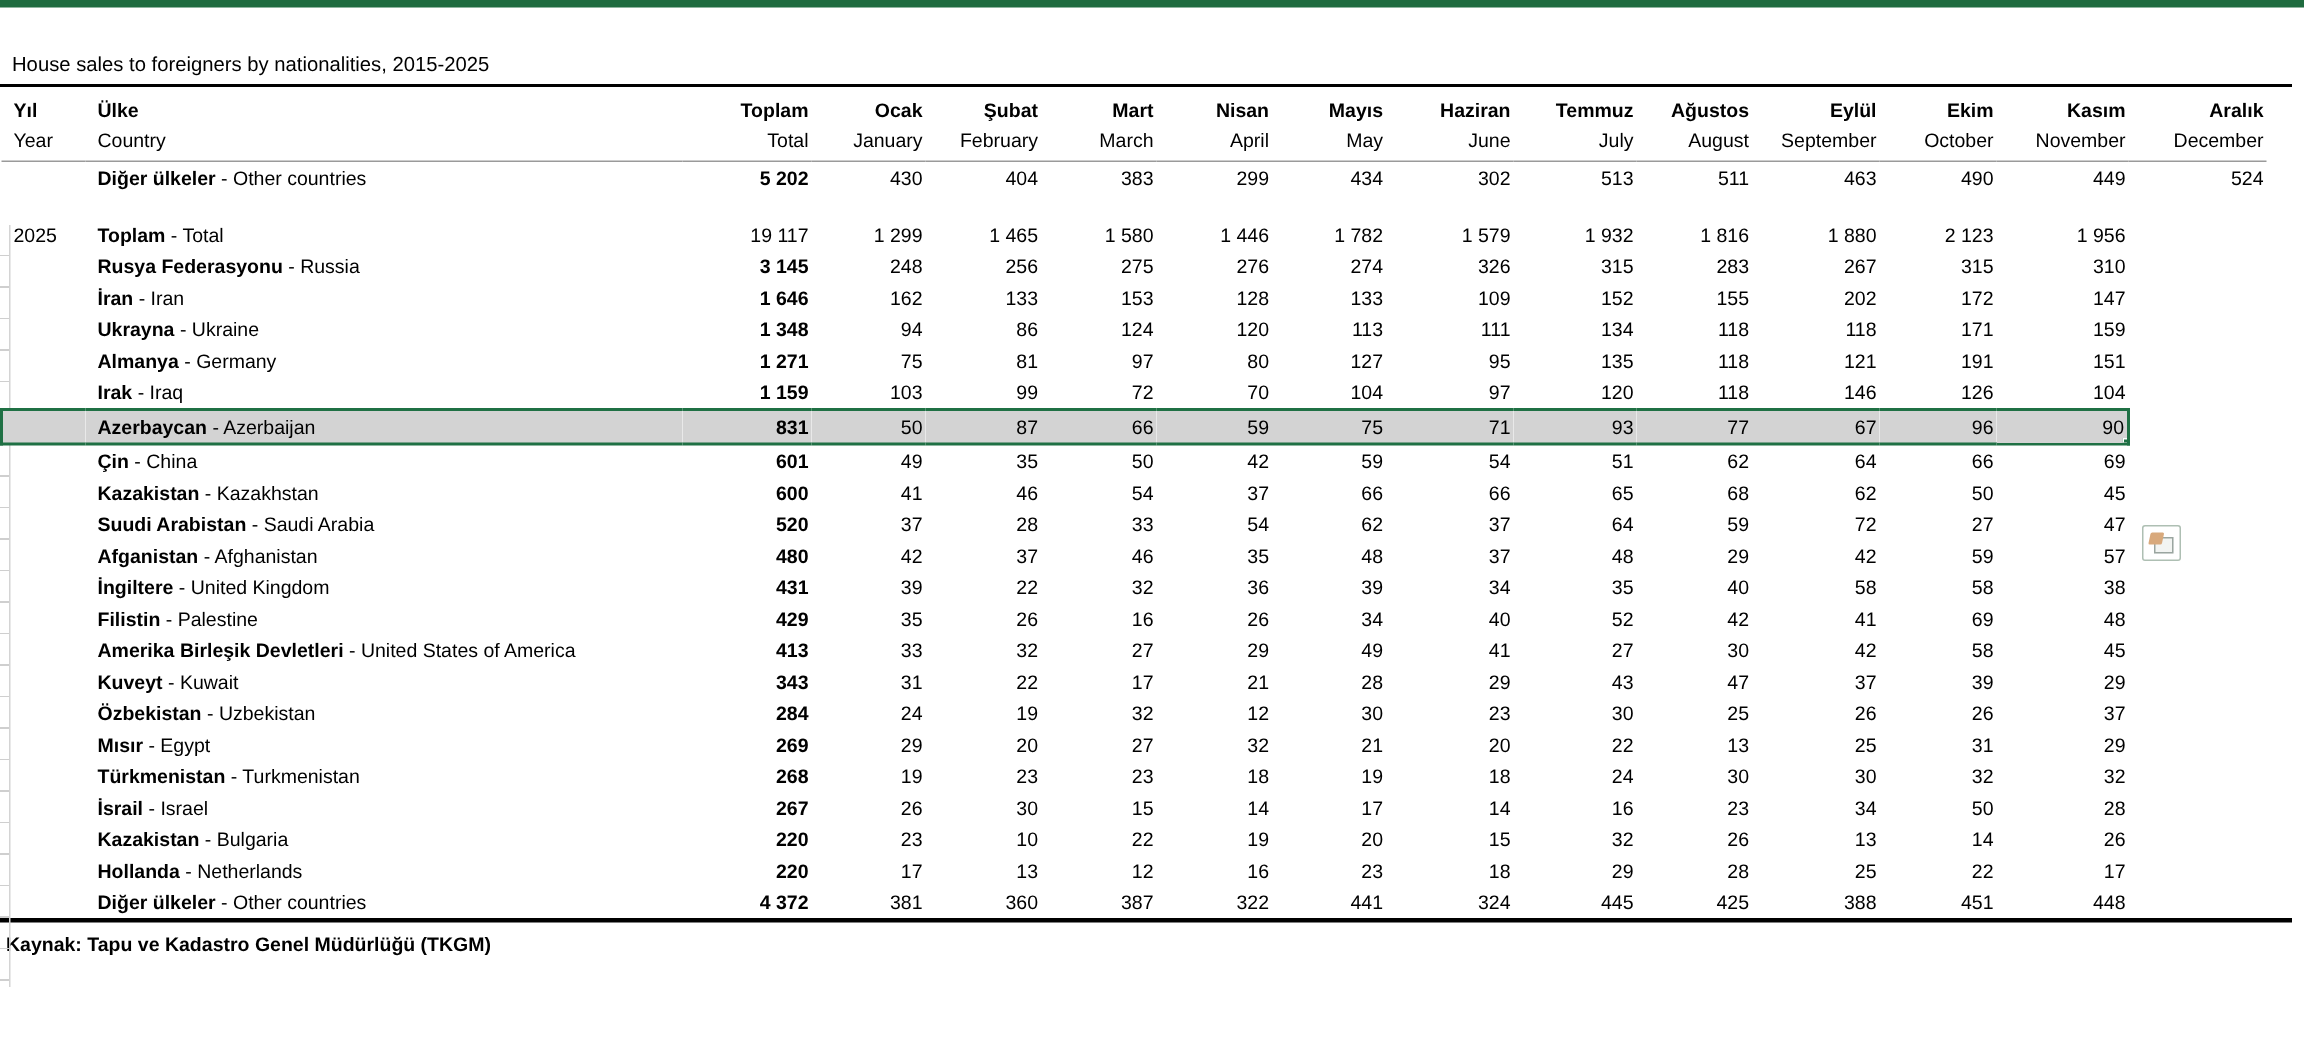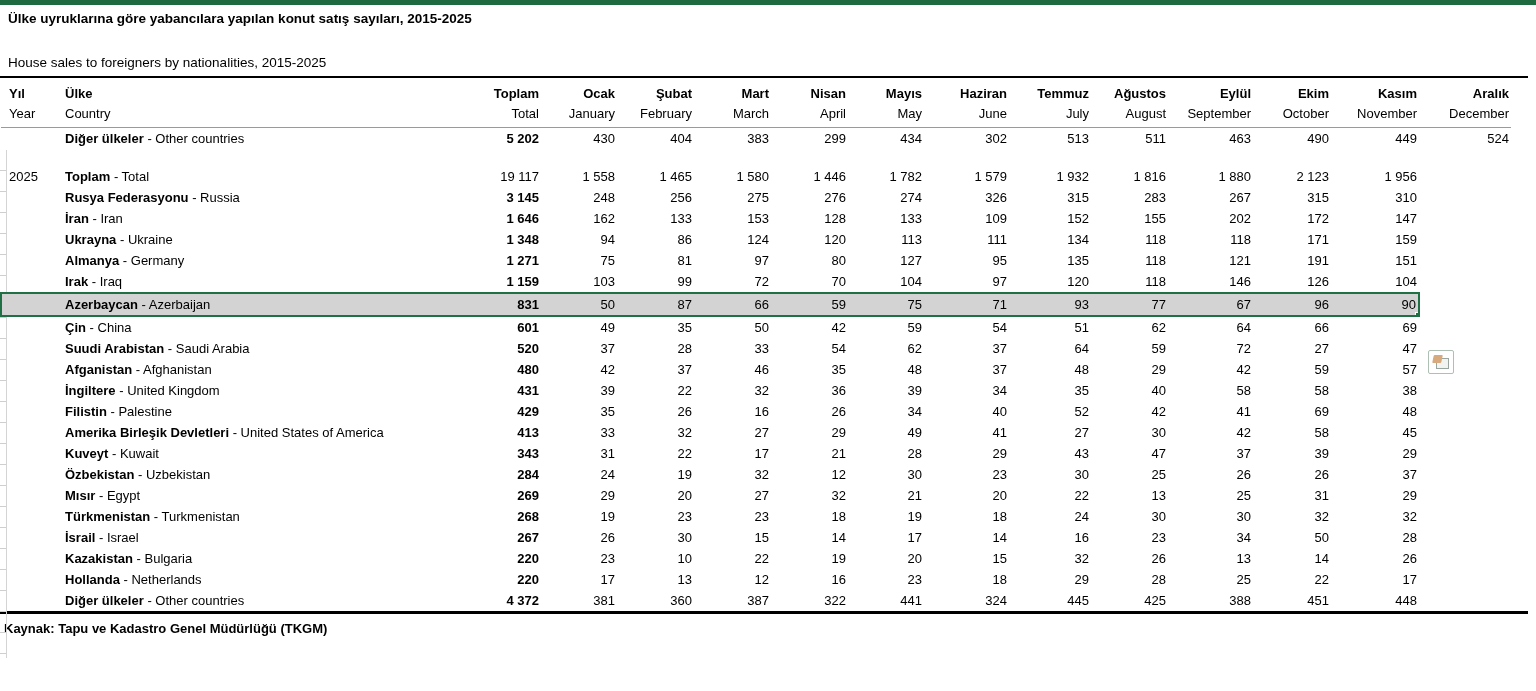--- a/index.html
+++ b/index.html
@@ -98,21 +98,20 @@
 
   .source { font-weight: bold; font-size: 13px; line-height: 19px; padding: 5px 8px 0 4px; white-space: nowrap; }
 </style>
 </head>
 <body>
 
 <div class="sheet" id="sheet">
   <div class="topbar" id="topbar" style="background: rgb(31, 107, 63);"></div>
 
   <div class="titles">
-    <div class="title-tr">Ülke uyruklarına göre yabancılara yapılan konut satış sayıları, 2015-2025</div>
     <div class="title-en">House sales to foreigners by nationalities, 2015-2025</div>
   </div>
   <div class="rule-top"></div>
 
   <div class="grid-stub"></div>
 
   <table>
     <colgroup>
       <col style="width:56px">
         <col style="width:398px">
@@ -212,21 +211,21 @@
           <td class="num">449</td>
           <td class="num">524</td>
         </tr>
         <tr class="spacer">
           <td colspan="15"></td>
         </tr>
         <tr class="bold-all">
           <td class="year">2025</td>
           <td class="country"><span class="b">Toplam</span><span> - </span><span>Total</span></td>
           <td class="num total">19 117</td>
-          <td class="num">1 558</td>
+          <td class="num">1 299</td>
           <td class="num">1 465</td>
           <td class="num">1 580</td>
           <td class="num">1 446</td>
           <td class="num">1 782</td>
           <td class="num">1 579</td>
           <td class="num">1 932</td>
           <td class="num">1 816</td>
           <td class="num">1 880</td>
           <td class="num">2 123</td>
           <td class="num">1 956</td>
@@ -346,20 +345,37 @@
           <td class="num">54</td>
           <td class="num">51</td>
           <td class="num">62</td>
           <td class="num">64</td>
           <td class="num">66</td>
           <td class="num">69</td>
           <td class="num"></td>
         </tr>
         <tr>
           <td class="year"></td>
+          <td class="country"><span class="b">Kazakistan</span><span> - </span><span>Kazakhstan</span></td>
+          <td class="num total">600</td>
+          <td class="num">41</td>
+          <td class="num">46</td>
+          <td class="num">54</td>
+          <td class="num">37</td>
+          <td class="num">66</td>
+          <td class="num">66</td>
+          <td class="num">65</td>
+          <td class="num">68</td>
+          <td class="num">62</td>
+          <td class="num">50</td>
+          <td class="num">45</td>
+          <td class="num"></td>
+        </tr>
+        <tr>
+          <td class="year"></td>
           <td class="country"><span class="b">Suudi Arabistan</span><span> - </span><span>Saudi Arabia</span></td>
           <td class="num total">520</td>
           <td class="num">37</td>
           <td class="num">28</td>
           <td class="num">33</td>
           <td class="num">54</td>
           <td class="num">62</td>
           <td class="num">37</td>
           <td class="num">64</td>
           <td class="num">59</td>

